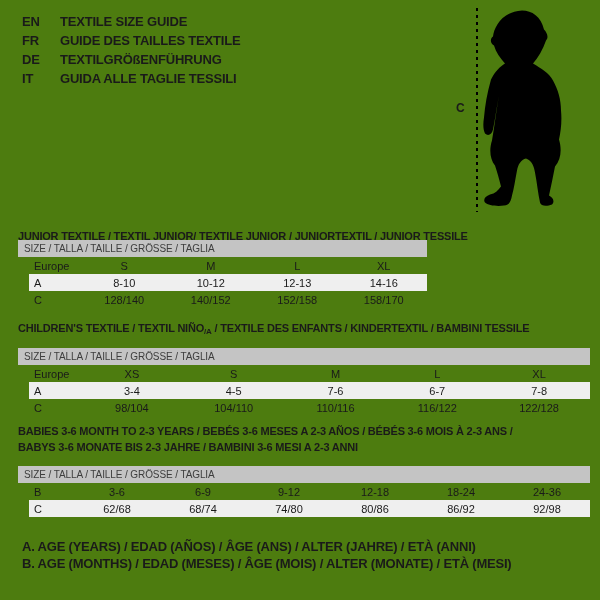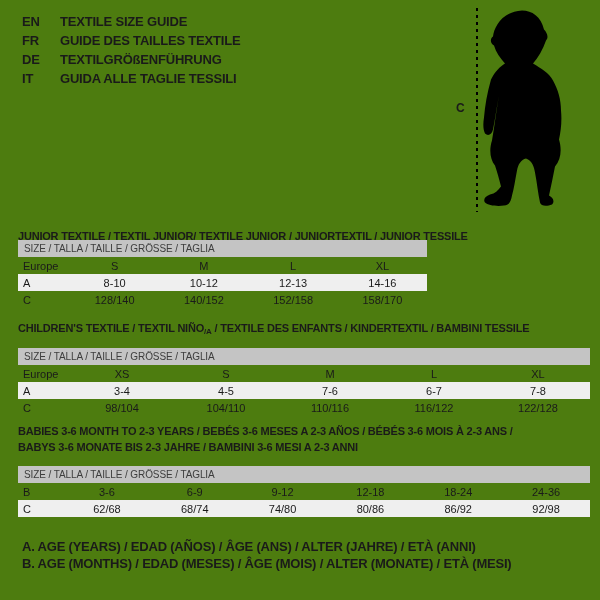--- a/index.html
+++ b/index.html
@@ -38,21 +38,21 @@
   .sec-title.two-line { white-space: normal; line-height: 16px; width: 572px; }
   .sub-a { font-size: 8px; vertical-align: -2px; }
 
   
   .size-table { position: absolute; left: 18px; }
   .t-head {
     height: 17px; background: #c4c4c4; color: #3d3d3d;
     font-size: 10px; display: flex; align-items: center;
     padding-left: 6px; letter-spacing: -0.1px;
   }
-  .t-row { display: flex; height: 17px; align-items: center; font-size: 11px; }
+  .t-row { display: flex; height: 17px; align-items: center; font-size: 11px; margin-left: 11px; }
   .t-row.shaded { background: #efefef; }
   .t-row .lbl { padding-left: 5px; }
   .t-row .val { flex: 1; text-align: center; }
   .w-junior { width: 409px; }
   .w-full { width: 572px; }
   .lbl-std { width: 52px; }
   .lbl-narrow { width: 45px; }
 
   
   .footnotes { position: absolute; left: 22px; top: 538px; }

